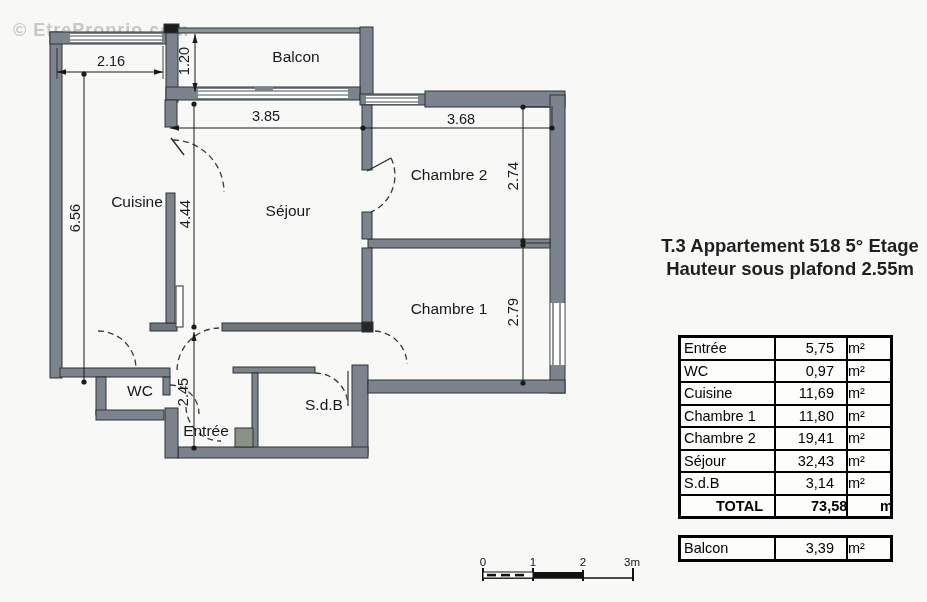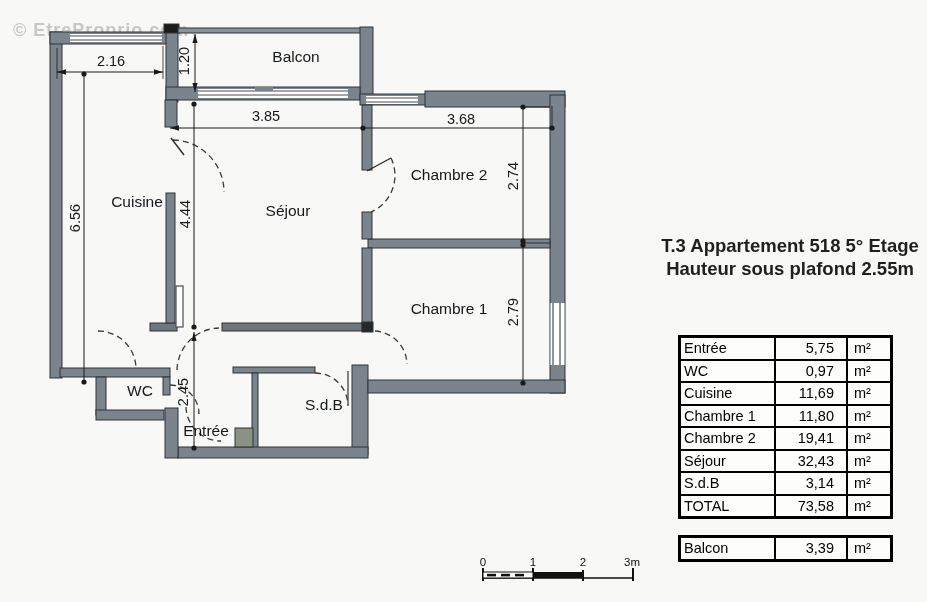--- a/index.html
+++ b/index.html
@@ -13,23 +13,23 @@
   .scalelbl{font-size:11.5px;fill:#111;}
   .title-block{position:absolute;left:648px;top:234px;width:284px;text-align:center;
                color:#1f1f1f;font-size:18.5px;font-weight:bold;line-height:23px;}
   .areas-table,.balcony-table{position:absolute;left:678px;border:3px solid #000;background:#fdfdfc;}
   .areas-table{top:335px;}
   .balcony-table{top:535px;}
   .tr{display:grid;grid-template-columns:95px 72px 42px;height:20.5px;border-bottom:2px solid #000;}
   .tr:last-child{border-bottom:none;}
   .td{border-right:2px solid #000;font-size:14.5px;line-height:20.5px;color:#000;
       padding:0 3px;white-space:nowrap;overflow:hidden;}
-  .td.unit{border-right:none;padding-left:6px;}
+  .td.unit{border-right:none;padding-left:0;}
   .td.val{text-align:right;padding-right:12px;}
-  .tr.total .td{font-weight:normal;}
+  .tr.total .td{font-weight:bold;margin-left:32px;}
   .balcony-table .tr{border-bottom:none;}
 </style>
 </head>
 <body>
 
 <div class="page">
 
   <div class="watermark">© EtreProprio.com</div>
 
   <svg class="plan-svg" width="927" height="602" viewBox="0 0 927 602">

